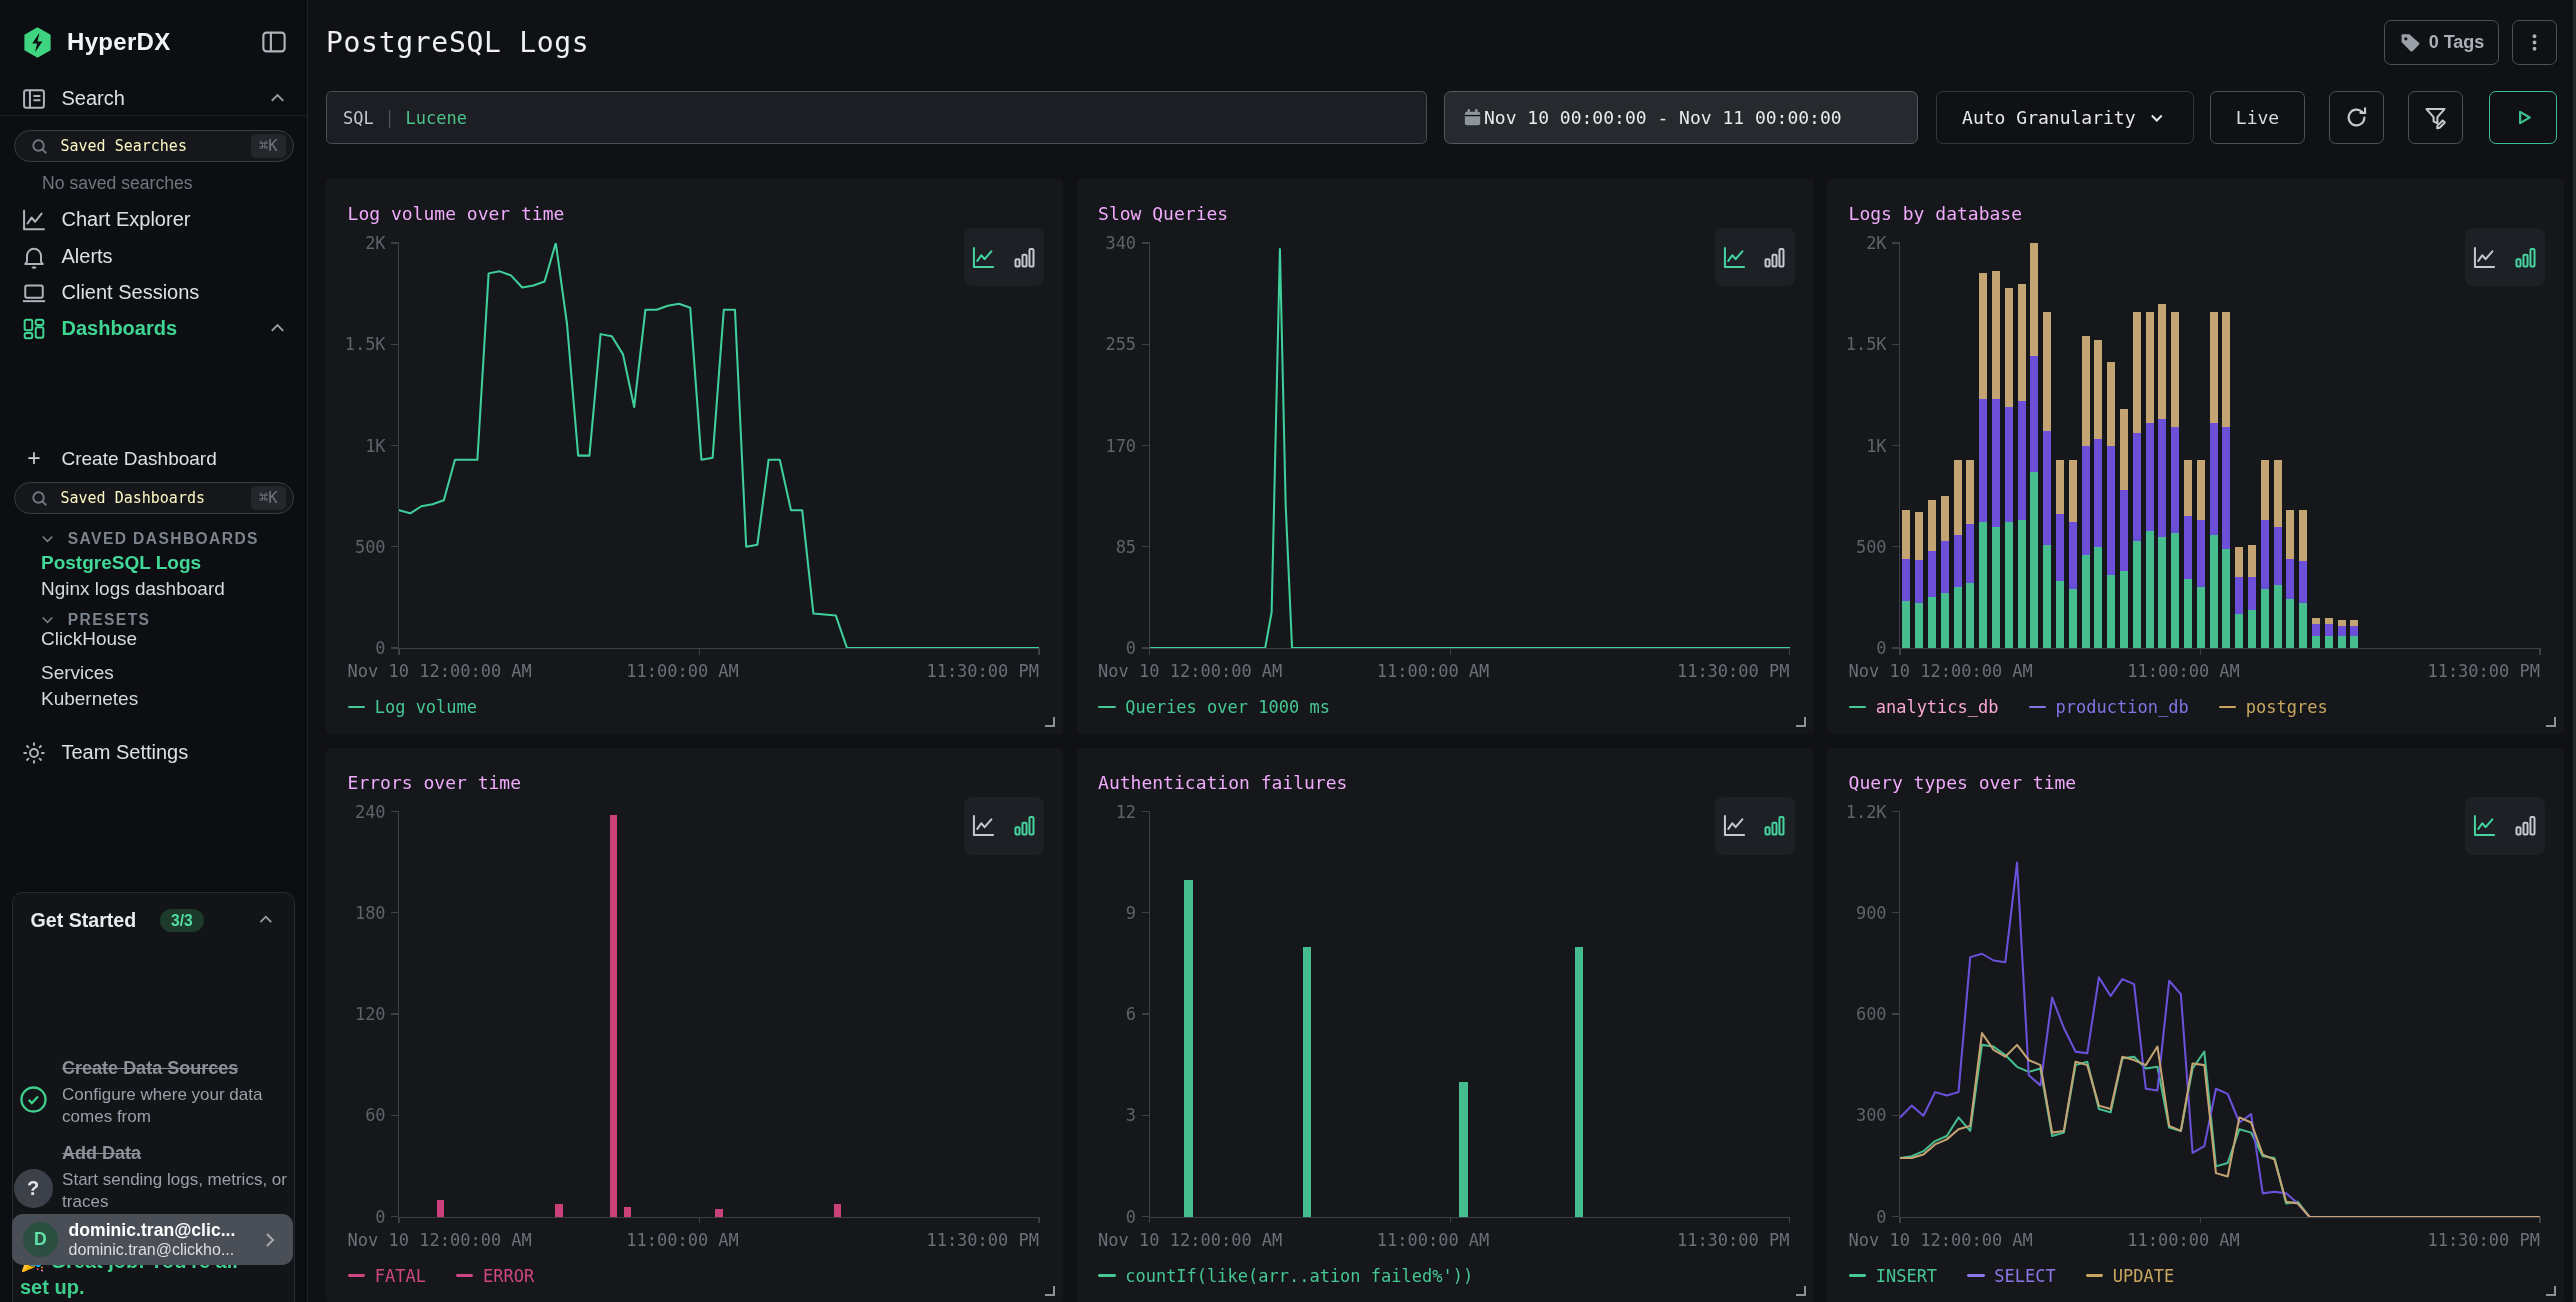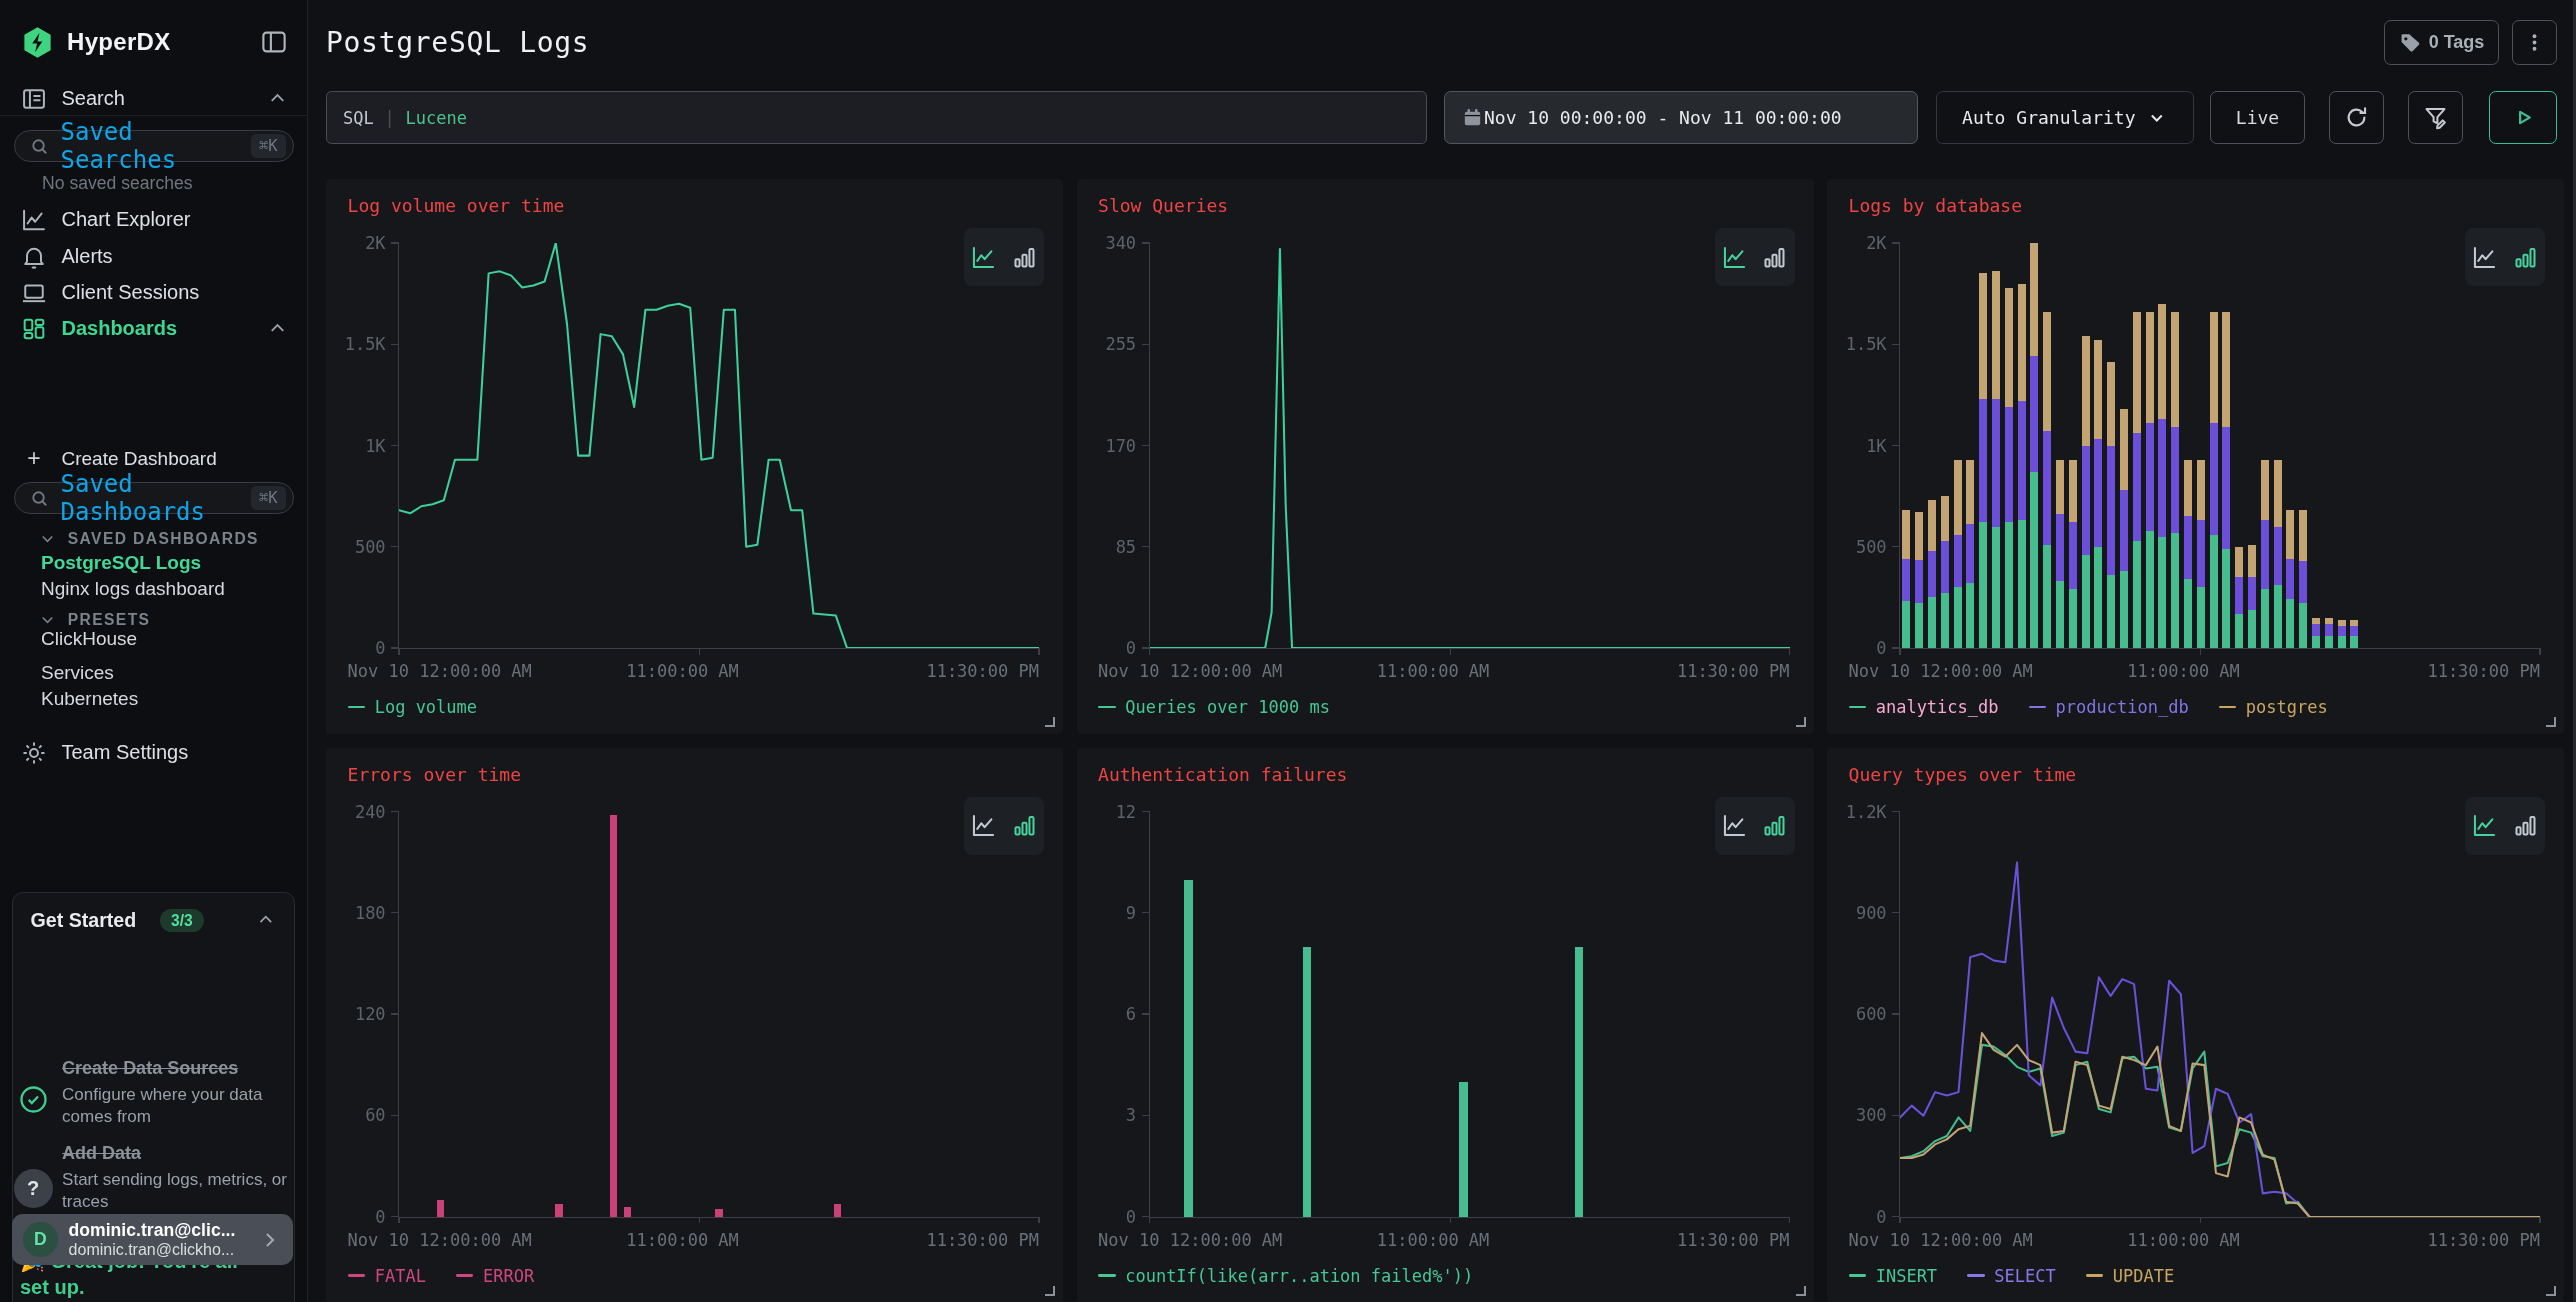--- a/index.html
+++ b/index.html
@@ -13,21 +13,21 @@
   .logo-row { position:absolute; top:21.6px; left:20px; right:17.6px; height:41px;
     display:flex; align-items:center; gap:12px; }
   .logo-title { font-size:24px; font-weight:bold; color:#f2f4f6; letter-spacing:0.3px; flex:1; }
   .side-row { position:absolute; left:0; right:0; display:flex; align-items:center;
     gap:13.5px; padding:0 17.6px 0 20px; height:31px; }
   .side-row .lbl { font-size:20px; color:#dde0e4; flex:1; }
   .side-row.active .lbl { color:#3fd693; font-weight:bold; }
   .divider { position:absolute; left:0; right:0; top:115px; border-top:1.4px solid #1d2024; }
   .pill { position:absolute; left:13.5px; right:13.5px; height:32px; border:1.4px solid #383c43;
     background:#15171b; border-radius:17.6px; display:flex; align-items:center; gap:9.5px; padding:0 6.8px 0 13.5px; }
-  .pill .ph { flex:1; font-size:24px; color:#0ea5e9; }
+  .pill .ph { flex:1; font-size:15px; color:#fef9c3; }
   .kbd { background:#23262b; border-radius:5.4px; padding:2.7px 8px; font-size:15.6px; color:#6f7680; }
   .muted-note { position:absolute; left:42px; font-size:17.6px; color:#6f7680; }
   .subhdr { position:absolute; left:38px; display:flex; align-items:center; gap:10.8px;
     font-size:15.6px; letter-spacing:1.4px; color:#7b838d; font-weight:bold; }
   .sublink { position:absolute; left:41px; font-size:19px; color:#d6d9dd; }
   .sublink.active { color:#41d898; font-weight:bold; }
   .gs-card { position:absolute; left:12px; right:12px; top:892px; height:433px;
     border:1.4px solid #282b31; border-radius:10.8px; background:#121417; padding:16px 17.6px; }
   .gs-head { display:flex; align-items:flex-start; gap:24px; }
   .gs-title { font-size:19.6px; font-weight:bold; color:#e9ebee; }
@@ -75,21 +75,21 @@
   .live-btn { width:95px; height:53px; margin-left:16px; font-size:18px; color:#d8dbde;
     font-family:"DejaVu Sans Mono", monospace; }
   .icon-btn { width:55px; height:53px; margin-left:24px; }
   .play-btn { width:68px; height:53px; margin-left:26px; border-color:#3dbd8c; }
   .scroll-edge { position:absolute; right:0; top:0; width:3.4px; height:100%; background:#26282c; }
 
   
   .charts { position:absolute; left:16px; right:12px; top:179px;
     display:grid; grid-template-columns:repeat(3, 1fr); grid-auto-rows:555px; gap:13.5px; }
   .card { position:relative; background:#15171b; border-radius:4px; overflow:hidden; }
-  .chart-title { position:absolute; left:21.6px; top:16px; font-size:18px; color:#ef4444; }
+  .chart-title { position:absolute; left:21.6px; top:24px; font-size:18px; color:#f0abfc; }
   .toggle { position:absolute; top:49px; right:19px; width:80px; height:58px; border-radius:8px;
     background:#1d2126; display:flex; align-items:center; justify-content:center; gap:13.5px; z-index:2; }
   .plot-wrap { position:absolute; left:72px; right:24px; top:64px; height:406px;
     border-left:1.4px solid #3c4046; border-bottom:1.4px solid #3c4046; }
   .plot-wrap svg { position:absolute; inset:0; width:100%; height:100%; }
   .ytick { position:absolute; right:100%; transform:translateY(-50%); display:flex; align-items:center;
     gap:5.4px; font-family:"DejaVu Sans Mono", monospace; font-size:17px; color:#5d6369; white-space:nowrap; }
   .ytick .dash { width:8px; height:1.4px; background:#3c4046; }
   .xdash { position:absolute; top:100%; width:1.4px; height:6.8px; background:#3c4046; }
   .xlabels { position:absolute; left:21.6px; right:24px; top:482px; height:23px;

